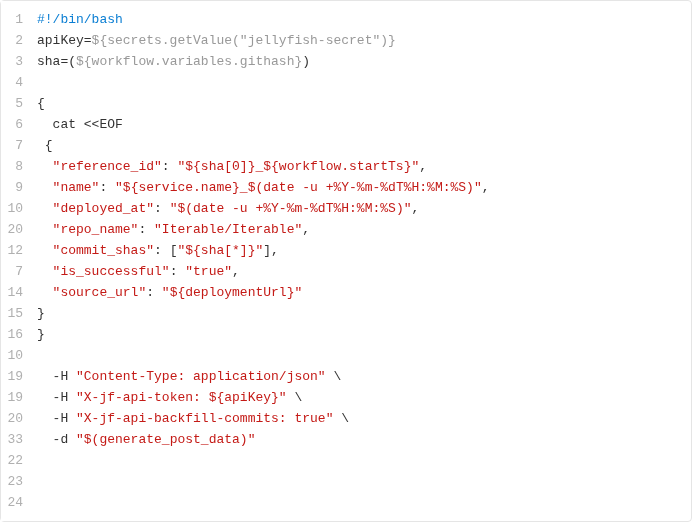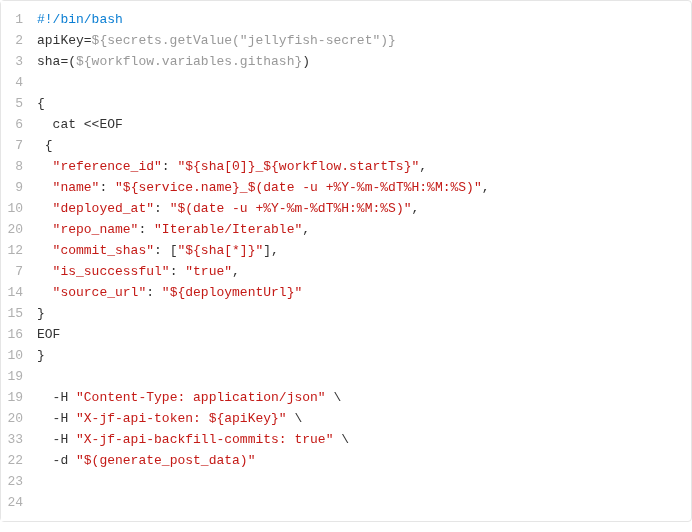--- a/index.html
+++ b/index.html
@@ -85,21 +85,20 @@
       <div class="code-line"><span class="c-plain">  cat &lt;&lt;EOF</span></div>
       <div class="code-line"><span class="c-plain"> {</span></div>
       <div class="code-line"><span class="c-plain">  </span><span class="c-key">"reference_id"</span><span class="c-plain">: </span><span class="c-str">"${sha[0]}_${workflow.startTs}"</span><span class="c-plain">,</span></div>
       <div class="code-line"><span class="c-plain">  </span><span class="c-key">"name"</span><span class="c-plain">: </span><span class="c-str">"${service.name}_$(date -u +%Y-%m-%dT%H:%M:%S)"</span><span class="c-plain">,</span></div>
       <div class="code-line"><span class="c-plain">  </span><span class="c-key">"deployed_at"</span><span class="c-plain">: </span><span class="c-str">"$(date -u +%Y-%m-%dT%H:%M:%S)"</span><span class="c-plain">,</span></div>
       <div class="code-line"><span class="c-plain">  </span><span class="c-key">"repo_name"</span><span class="c-plain">: </span><span class="c-str">"Iterable/Iterable"</span><span class="c-plain">,</span></div>
       <div class="code-line"><span class="c-plain">  </span><span class="c-key">"commit_shas"</span><span class="c-plain">: [</span><span class="c-str">"${sha[*]}"</span><span class="c-plain">],</span></div>
       <div class="code-line"><span class="c-plain">  </span><span class="c-key">"is_successful"</span><span class="c-plain">: </span><span class="c-str">"true"</span><span class="c-plain">,</span></div>
       <div class="code-line"><span class="c-plain">  </span><span class="c-key">"source_url"</span><span class="c-plain">: </span><span class="c-str">"${deploymentUrl}"</span></div>
       <div class="code-line"><span class="c-plain">}</span></div>
-      <div class="code-line"><span class="c-plain">EOF</span></div>
       <div class="code-line"><span class="c-plain">}</span></div>
       <div class="code-line">&nbsp;</div>
       <div class="code-line"><span class="c-plain">  -H </span><span class="c-str">"Content-Type: application/json"</span><span class="c-plain"> \</span></div>
       <div class="code-line"><span class="c-plain">  -H </span><span class="c-str">"X-jf-api-token: ${apiKey}"</span><span class="c-plain"> \</span></div>
       <div class="code-line"><span class="c-plain">  -H </span><span class="c-str">"X-jf-api-backfill-commits: true"</span><span class="c-plain"> \</span></div>
       <div class="code-line"><span class="c-plain">  -d </span><span class="c-str">"$(generate_post_data)"</span></div>
     </div>
 </div>
 
 </body></html>

